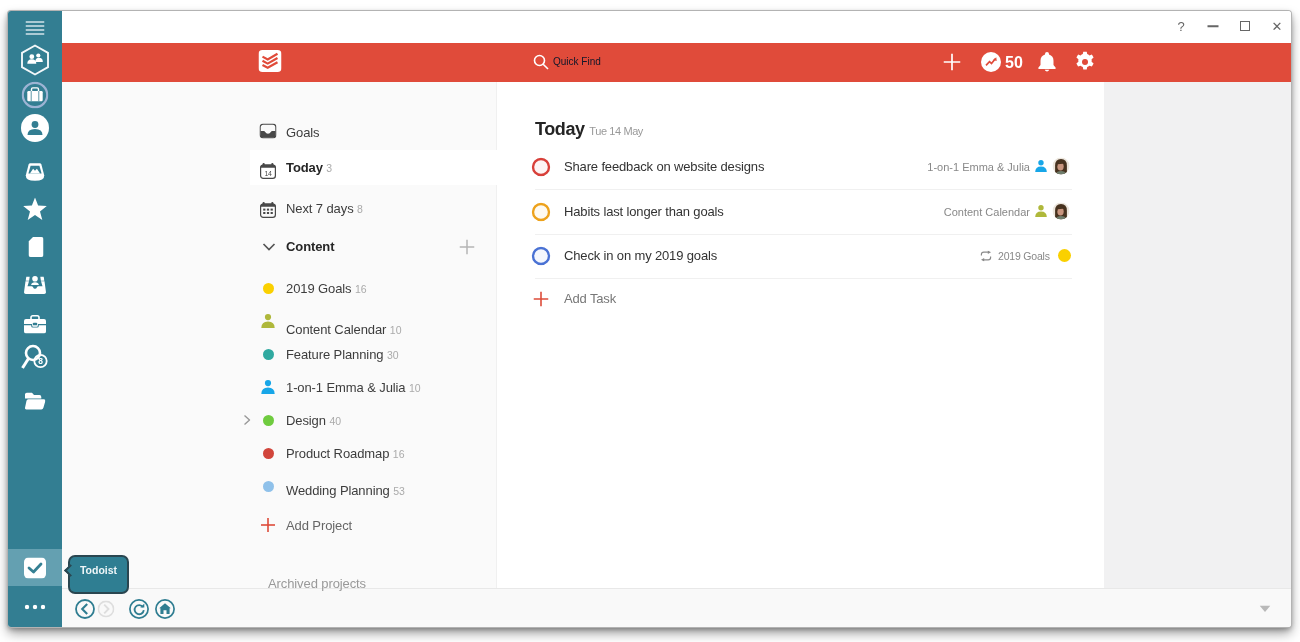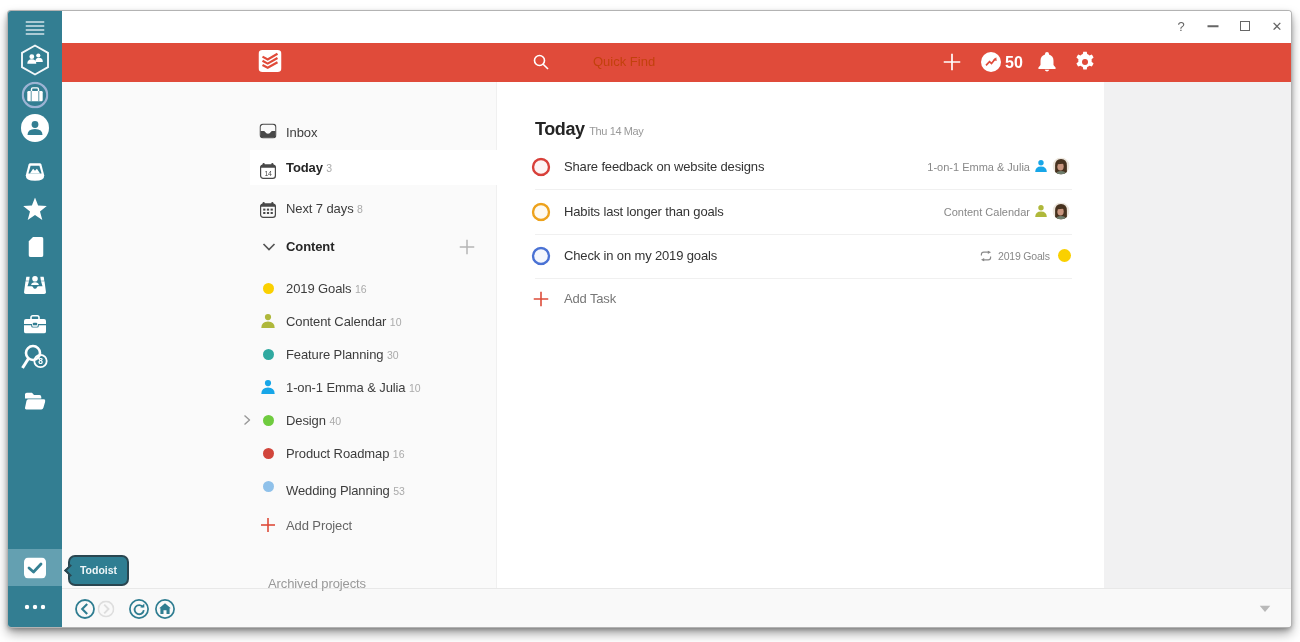--- a/index.html
+++ b/index.html
@@ -131,42 +131,42 @@
     </svg>
   </div>
   <div class="ctr" style="left:27px; top:596px;">
     <svg width="21" height="5" viewBox="0 0 21 5">
       <circle cx="2.5" cy="2.5" r="2.2" fill="#fff"></circle>
         <circle cx="10.5" cy="2.5" r="2.2" fill="#fff"></circle>
         <circle cx="18.5" cy="2.5" r="2.2" fill="#fff"></circle>
     </svg>
   </div>
 
-  <div class="abs" style="left:62px; top:546px; width:57px; height:27px; background:#2f7e92; border-radius:5px; box-shadow:0 0 0 2px #2a4650;">
+  <div class="abs" style="left:62px; top:546px; width:57px; height:35px; background:#2f7e92; border-radius:5px; box-shadow:0 0 0 2px #2a4650;">
     <div style="position:absolute; left:-4.5px; top:8.5px; width:9px; height:9px; background:#2f7e92; border-left:2px solid #2a4650; border-bottom:2px solid #2a4650; transform:rotate(45deg);"></div>
     <div style="position:absolute; left:0; right:0; color:#eef6f8; font-size:10.5px; font-weight:bold; text-align:center; line-height:27px;">Todoist</div>
   </div>
 
   <div class="ctr" style="left:261.5px; top:50px;">
     <svg width="23" height="22" viewBox="0 0 23 22">
       <rect x="0" y="0" width="23" height="22" rx="4" fill="#fff"></rect>
       <g stroke="#e04b3a" stroke-width="2.2" fill="none">
         <path d="M4 6.6 L9.2 9.4 L19 3.8"></path>
         <path d="M4 10.8 L9.2 13.6 L19 8"></path>
         <path d="M4 15 L9.2 17.8 L19 12.2"></path>
       </g>
     </svg>
   </div>
   <div class="ctr" style="left:533px; top:51px;">
     <svg width="16" height="16" viewBox="0 0 16 16">
       <circle cx="6.5" cy="6.5" r="5" fill="none" stroke="#fff" stroke-width="1.6"></circle>
       <line x1="10.2" y1="10.2" x2="15" y2="15" stroke="#fff" stroke-width="1.6"></line>
     </svg>
   </div>
-  <div class="abs" style="left:545px; top:44px; color:#c2410c; font-size:13px; line-height:14px;margin-left:40px;">Quick Find</div>
+  <div class="abs" style="left:545px; top:44px; color:#0f172a; font-size:10px; line-height:14px;">Quick Find</div>
   <div class="ctr" style="left:944px; top:51px;">
     <svg width="17" height="17" viewBox="0 0 17 17">
       <line x1="8.5" y1="0" x2="8.5" y2="17" stroke="#fff" stroke-width="1.7"></line>
       <line x1="0" y1="8.5" x2="17" y2="8.5" stroke="#fff" stroke-width="1.7"></line>
     </svg>
   </div>
   <div class="ctr" style="left:983px; top:51px;">
     <svg width="21" height="21" viewBox="0 0 21 21">
       <circle cx="10.5" cy="10.5" r="10" fill="#fff"></circle>
       <path d="M5.5 13.8 L9 10.2 L11 12 L14.8 7.2" fill="none" stroke="#e04b3a" stroke-width="1.7"></path>
@@ -186,21 +186,21 @@
       <circle cx="10.5" cy="10.5" r="3" fill="#e04b3a"></circle>
     </svg>
   </div>
 
   <div class="ctr" style="left:260px; top:120px;">
     <svg width="17" height="15" viewBox="0 0 17 15">
       <rect x="0.6" y="0.6" width="15.8" height="13.8" rx="3.2" fill="none" stroke="#484848" stroke-width="1.25"></rect>
       <path d="M1 7.6 h3.2 q1 0 1.5 0.9 q0.9 1.7 2.8 1.7 q1.9 0 2.8 -1.7 q0.5 -0.9 1.5 -0.9 h3.2 v3.8 a2.6 2.6 0 0 1 -2.6 2.6 h-9.8 a2.6 2.6 0 0 1 -2.6 -2.6 z" fill="#484848"></path>
     </svg>
   </div>
-  <div class="menu-row" style="left:278px; top:114px; line-height:15px;">Inbox</div>
+  <div class="menu-row" style="left:278px; top:114px; line-height:15px;">Goals</div>
 
   <div class="abs" style="left:242px; top:139px; width:247px; height:35px; background:#fff;"></div>
   <div class="ctr" style="left:260px; top:159.5px;">
     <svg width="16" height="16" viewBox="0 0 16 16">
       <rect x="2.6" y="0" width="2.1" height="3" rx="0.9" fill="#484848"></rect>
       <rect x="11.3" y="0" width="2.1" height="3" rx="0.9" fill="#484848"></rect>
       <path d="M3.2 1.4 h9.6 a2.6 2.6 0 0 1 2.6 2.6 v0.8 h-14.8 v-0.8 a2.6 2.6 0 0 1 2.6 -2.6 z" fill="#484848"></path>
       <rect x="0.6" y="2" width="14.8" height="13.4" rx="2.6" fill="none" stroke="#484848" stroke-width="1.2"></rect>
       <text x="8" y="12.6" font-size="7" letter-spacing="-0.5" fill="#484848" text-anchor="middle" font-family="Liberation Sans">14</text>
     </svg>
@@ -242,21 +242,21 @@
 
   <div class="pr-dot" style="left:254.5px; top:272px; background:#fad000;"></div>
   <div class="menu-row" style="left:278px; top:270px; line-height:15px;">2019 Goals <span class="cnt">16</span></div>
 
   <div class="ctr" style="left:260px; top:310px;">
     <svg width="15" height="15" viewBox="0 0 15 15">
       <circle cx="7.5" cy="3.6" r="3.1" fill="#afb83b"></circle>
       <path d="M0.8 14.5 q0 -6.5 6.7 -6.5 q6.7 0 6.7 6.5 z" fill="#afb83b"></path>
     </svg>
   </div>
-  <div class="menu-row" style="left:278px; top:303px; line-height:15px;">Content Calendar <span class="cnt">10</span></div>
+  <div class="menu-row" style="left:278px; top:311px; line-height:15px;">Content Calendar <span class="cnt">10</span></div>
 
   <div class="pr-dot" style="left:254.5px; top:338px; background:#2fa9a0;"></div>
   <div class="menu-row" style="left:278px; top:336px; line-height:15px;">Feature Planning <span class="cnt">30</span></div>
 
   <div class="ctr" style="left:260px; top:376px;">
     <svg width="15" height="15" viewBox="0 0 15 15">
       <circle cx="7.5" cy="3.6" r="3.1" fill="#17a6e8"></circle>
       <path d="M0.8 14.5 q0 -6.5 6.7 -6.5 q6.7 0 6.7 6.5 z" fill="#17a6e8"></path>
     </svg>
   </div>
@@ -281,21 +281,21 @@
         <g stroke="#dd4b39" stroke-width="1.6">
           <line x1="7" y1="0" x2="7" y2="14"></line>
           <line x1="0" y1="7" x2="14" y2="7"></line>
         </g>
       </svg>
   </div>
   <div class="menu-row" style="left:278px; top:507px; color:#666; line-height:15px;">Add Project</div>
 
   <div class="menu-row" style="left:260px; top:565px; color:#999; font-size:13px; line-height:15px;">Archived projects</div>
 
-  <div class="abs" style="left:527px; top:108px; font-size:18px; font-weight:bold; letter-spacing:-0.4px; color:#242424;">Today <span style="font-size:11px; color:#999; font-weight:normal;">Thu 14 May</span></div>
+  <div class="abs" style="left:527px; top:108px; font-size:18px; font-weight:bold; letter-spacing:-0.4px; color:#242424;">Today <span style="font-size:11px; color:#999; font-weight:normal;">Tue 14 May</span></div>
 
   <div class="ctr" style="left:533px; top:156px;">
     <svg width="19" height="19" viewBox="0 0 19 19">
         <circle cx="9.5" cy="9.5" r="8" fill="#fdf4f4" stroke="#d8403a" stroke-width="2.4"></circle>
       </svg>
   </div>
   <div class="abs" style="left:556px; top:148px; font-size:13px; letter-spacing:-0.15px; color:#333; line-height:16px;">Share feedback on website designs</div>
   <div class="meta" style="left:912px; top:150px; width:110px; text-align:right;">1-on-1 Emma &amp; Julia</div>
   <div class="ctr" style="left:1033px; top:155px;">
     <svg width="13" height="13" viewBox="0 0 13 13">

